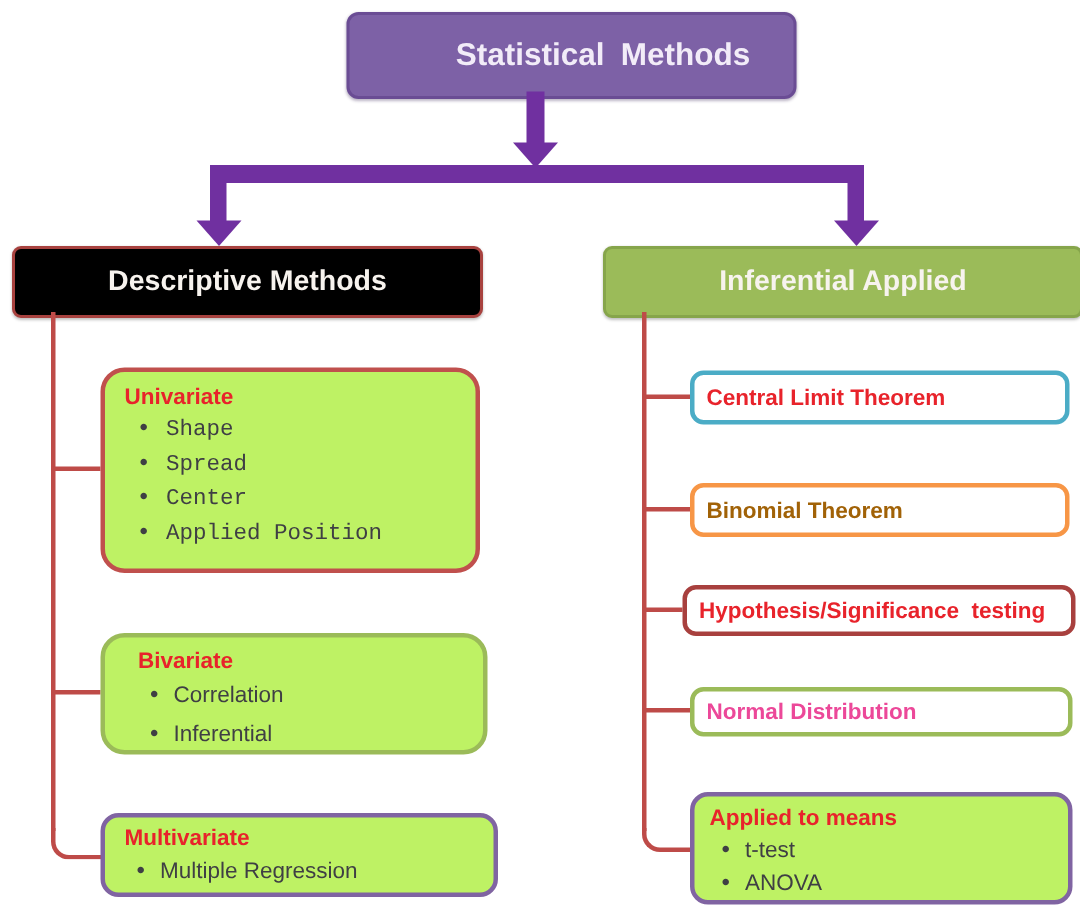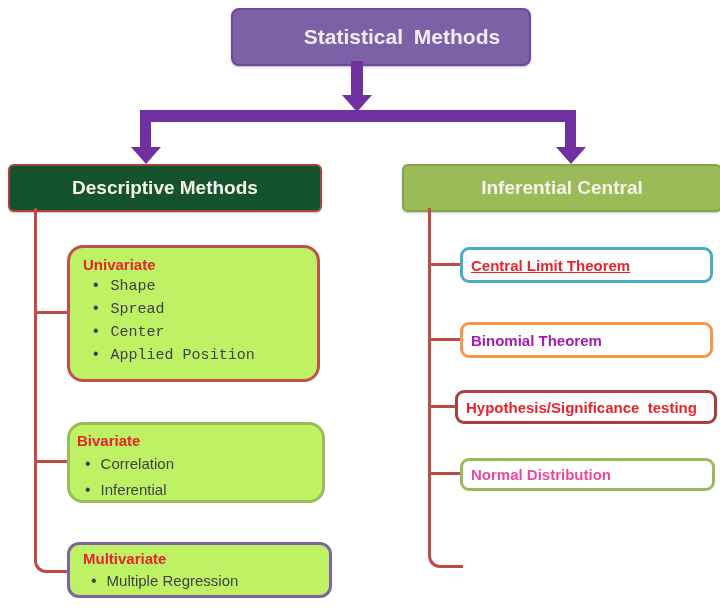--- a/index.html
+++ b/index.html
@@ -51,25 +51,25 @@
   <div class="abs tri-down" style="left: 342px; top: 95px; border-top-color: rgb(112, 48, 160);"></div>
 
   <div class="abs" style="left: 140px; top: 110px; width: 436px; height: 12px; background-color: rgb(112, 48, 160);"></div>
 
   <div class="abs" style="left: 140px; top: 122px; width: 11px; height: 26px; background-color: rgb(112, 48, 160);"></div>
   <div class="abs tri-down" style="left: 131px; top: 147px; border-top-color: rgb(112, 48, 160);"></div>
 
   <div class="abs" style="left: 565px; top: 122px; width: 11px; height: 26px; background-color: rgb(112, 48, 160);"></div>
   <div class="abs tri-down" style="left: 556px; top: 147px; border-top-color: rgb(112, 48, 160);"></div>
 
-  <div class="abs hdr" style="left: 8px; top: 164px; width: 310px; height: 44px; background-color: #14532d; border-color: rgb(168, 66, 63);">
+  <div class="abs hdr" style="left: 8px; top: 164px; width: 310px; height: 44px; background-color: #000000; border-color: rgb(168, 66, 63);">
     <span class="ttl">Descriptive Methods</span>
   </div>
   <div class="abs hdr" style="left: 402px; top: 164px; width: 316px; height: 44px; background-color: rgb(155, 187, 89); border-color: rgb(134, 165, 75);">
-    <span class="ttl">Inferential Central</span>
+    <span class="ttl">Inferential Applied</span>
   </div>
 
   <div class="abs" style="left: 34px; top: 208px; width: 3px; height: 346px; background-color: rgb(190, 75, 72);"></div>
   <div class="abs" style="left: 34px; top: 311px; width: 33px; height: 3px; background-color: rgb(190, 75, 72);"></div>
   <div class="abs" style="left: 34px; top: 460px; width: 33px; height: 3px; background-color: rgb(190, 75, 72);"></div>
   <div class="abs elbow" style="left: 34px; top: 552px; width: 33px; height: 18px; border-color: rgb(190, 75, 72);"></div>
 
   <div class="abs" style="left: 428px; top: 208px; width: 3px; height: 346px; background-color: rgb(190, 75, 72);"></div>
   <div class="abs" style="left: 428px; top: 263px; width: 32px; height: 3px; background-color: rgb(190, 75, 72);"></div>
   <div class="abs" style="left: 428px; top: 338px; width: 32px; height: 3px; background-color: rgb(190, 75, 72);"></div>
@@ -80,45 +80,52 @@
   <div class="abs node node-pad" style="left: 67px; top: 245px; width: 253px; height: 137px; border-color: rgb(192, 80, 77);">
     <span class="node-title" style="color: rgb(232, 35, 43);">Univariate</span>
     <ul class="bullets" style="line-height: 23px; color: rgb(63, 63, 68); font-family: Liberation Mono, monospace;">
       <li>Shape</li>
       <li>Spread</li>
       <li>Center</li>
       <li>Applied Position</li>
     </ul>
   </div>
 
-  <div class="abs node" style="left: 67px; top: 422px; width: 258px; height: 81px; padding: 7px 8px 0px 7px; border-color: rgb(155, 187, 89);">
+  <div class="abs node" style="left: 67px; top: 422px; width: 258px; height: 81px; padding: 7px 8px 0px 22px; border-color: rgb(155, 187, 89);">
     <span class="node-title" style="color: rgb(232, 35, 43);">Bivariate</span>
     <ul class="bullets" style="line-height: 26px; color: rgb(63, 63, 68);">
       <li>Correlation</li>
       <li>Inferential</li>
     </ul>
   </div>
 
   <div class="abs node" style="left: 67px; top: 542px; width: 265px; height: 56px; border-radius: 12px; padding: 5px 8px 0px 13px; border-color: rgb(128, 100, 162);">
     <span class="node-title" style="color: rgb(232, 35, 43);">Multivariate</span>
     <ul class="bullets" style="line-height: 24px; color: rgb(63, 63, 68);">
       <li>Multiple Regression</li>
     </ul>
   </div>
 
   <div class="abs node-single" style="left: 460px; top: 247px; width: 253px; height: 36px; border-color: rgb(75, 172, 198);">
-    <span class="node-title" style="color: rgb(232, 35, 43); text-decoration: underline;">Central Limit Theorem</span>
+    <span class="node-title" style="color: rgb(232, 35, 43);">Central Limit Theorem</span>
   </div>
 
   <div class="abs node-single" style="left: 460px; top: 322px; width: 253px; height: 36px; border-color: rgb(247, 150, 70);">
-    <span class="node-title" style="color: #a21caf;">Binomial Theorem</span>
+    <span class="node-title" style="color: #a16207;">Binomial Theorem</span>
   </div>
 
   <div class="abs node-single" style="left: 455px; top: 390px; width: 262px; height: 34px; border-color: rgb(168, 64, 62); text-align: center;">
     <span class="node-title" style="color: rgb(232, 35, 43);">Hypothesis/Significance  testing</span>
   </div>
 
   <div class="abs node-single" style="left: 460px; top: 458px; width: 255px; height: 33px; border-color: rgb(155, 187, 89);">
     <span class="node-title" style="color: #ec4899;">Normal Distribution</span>
   </div>
 
+  <div class="abs node" style="left: 460px; top: 528px; width: 255px; height: 75px; border-radius: 12px; padding: 6px 8px 0px 10px; border-color: rgb(128, 100, 162);">
+    <span class="node-title" style="color: rgb(232, 35, 43);">Applied to means</span>
+    <ul class="bullets" style="line-height: 22px; color: rgb(63, 63, 68);">
+      <li>t-test</li>
+      <li>ANOVA</li>
+    </ul>
+  </div>
 
 </div>
 
 </body></html>

